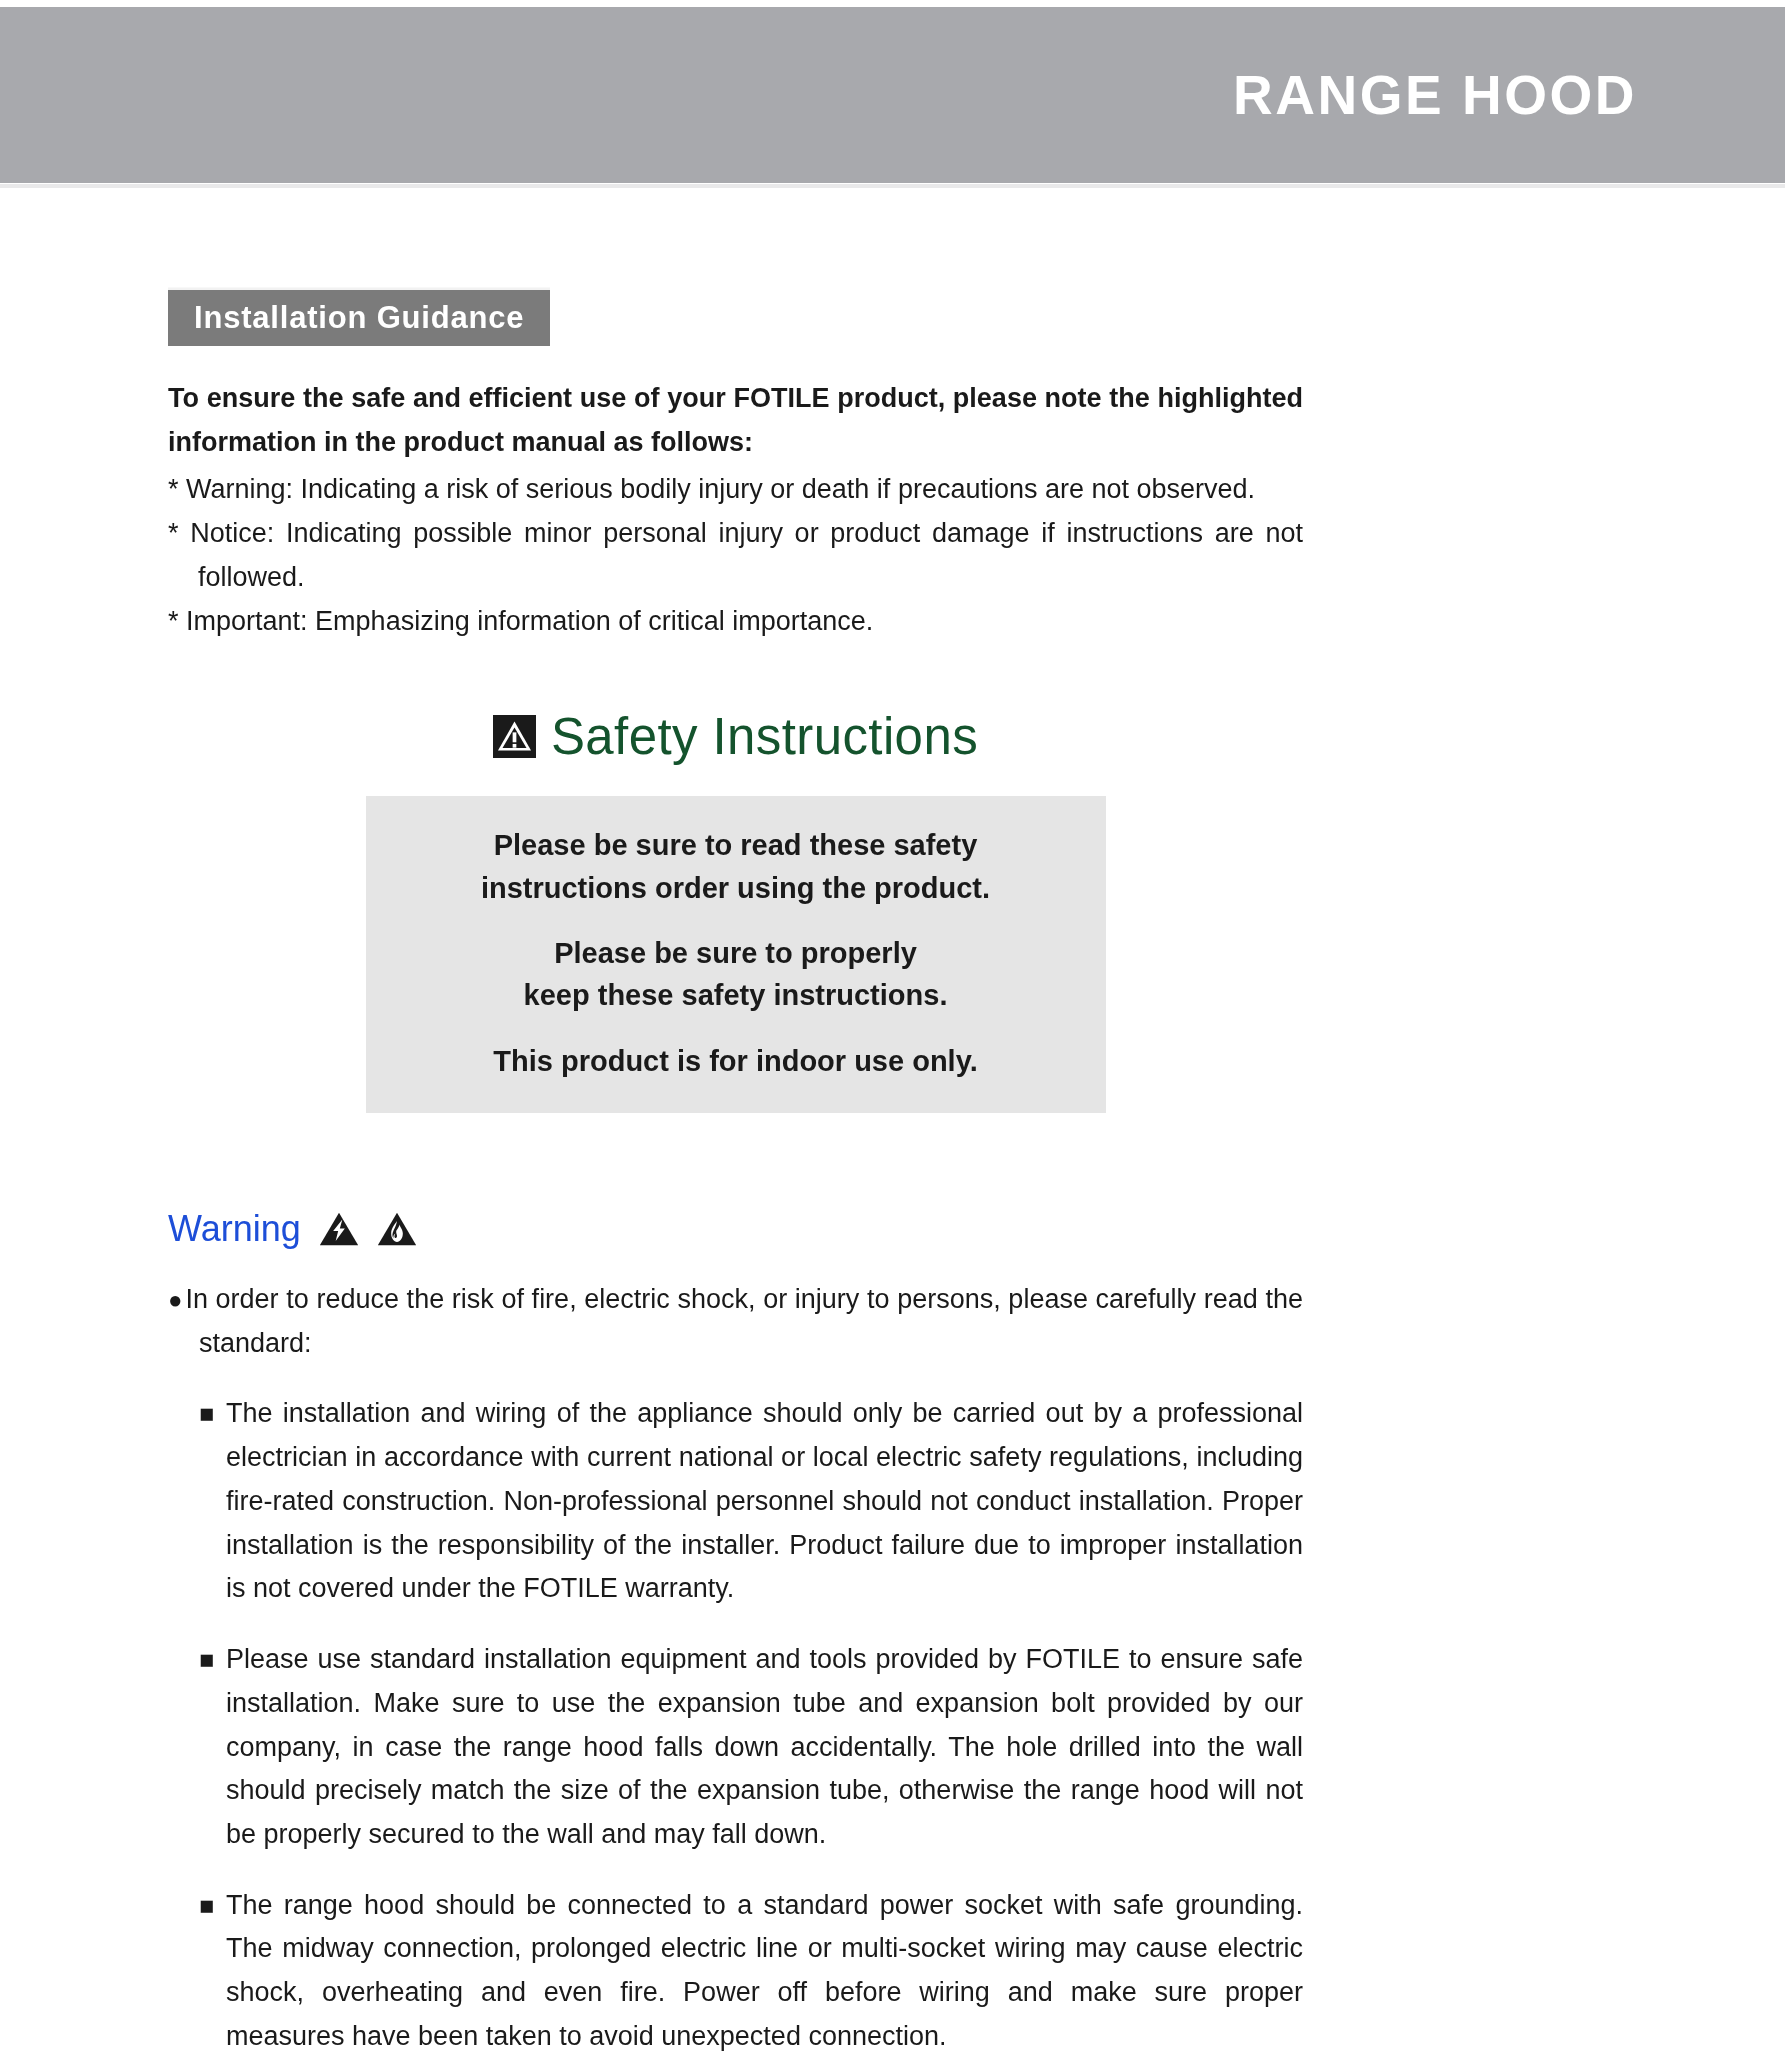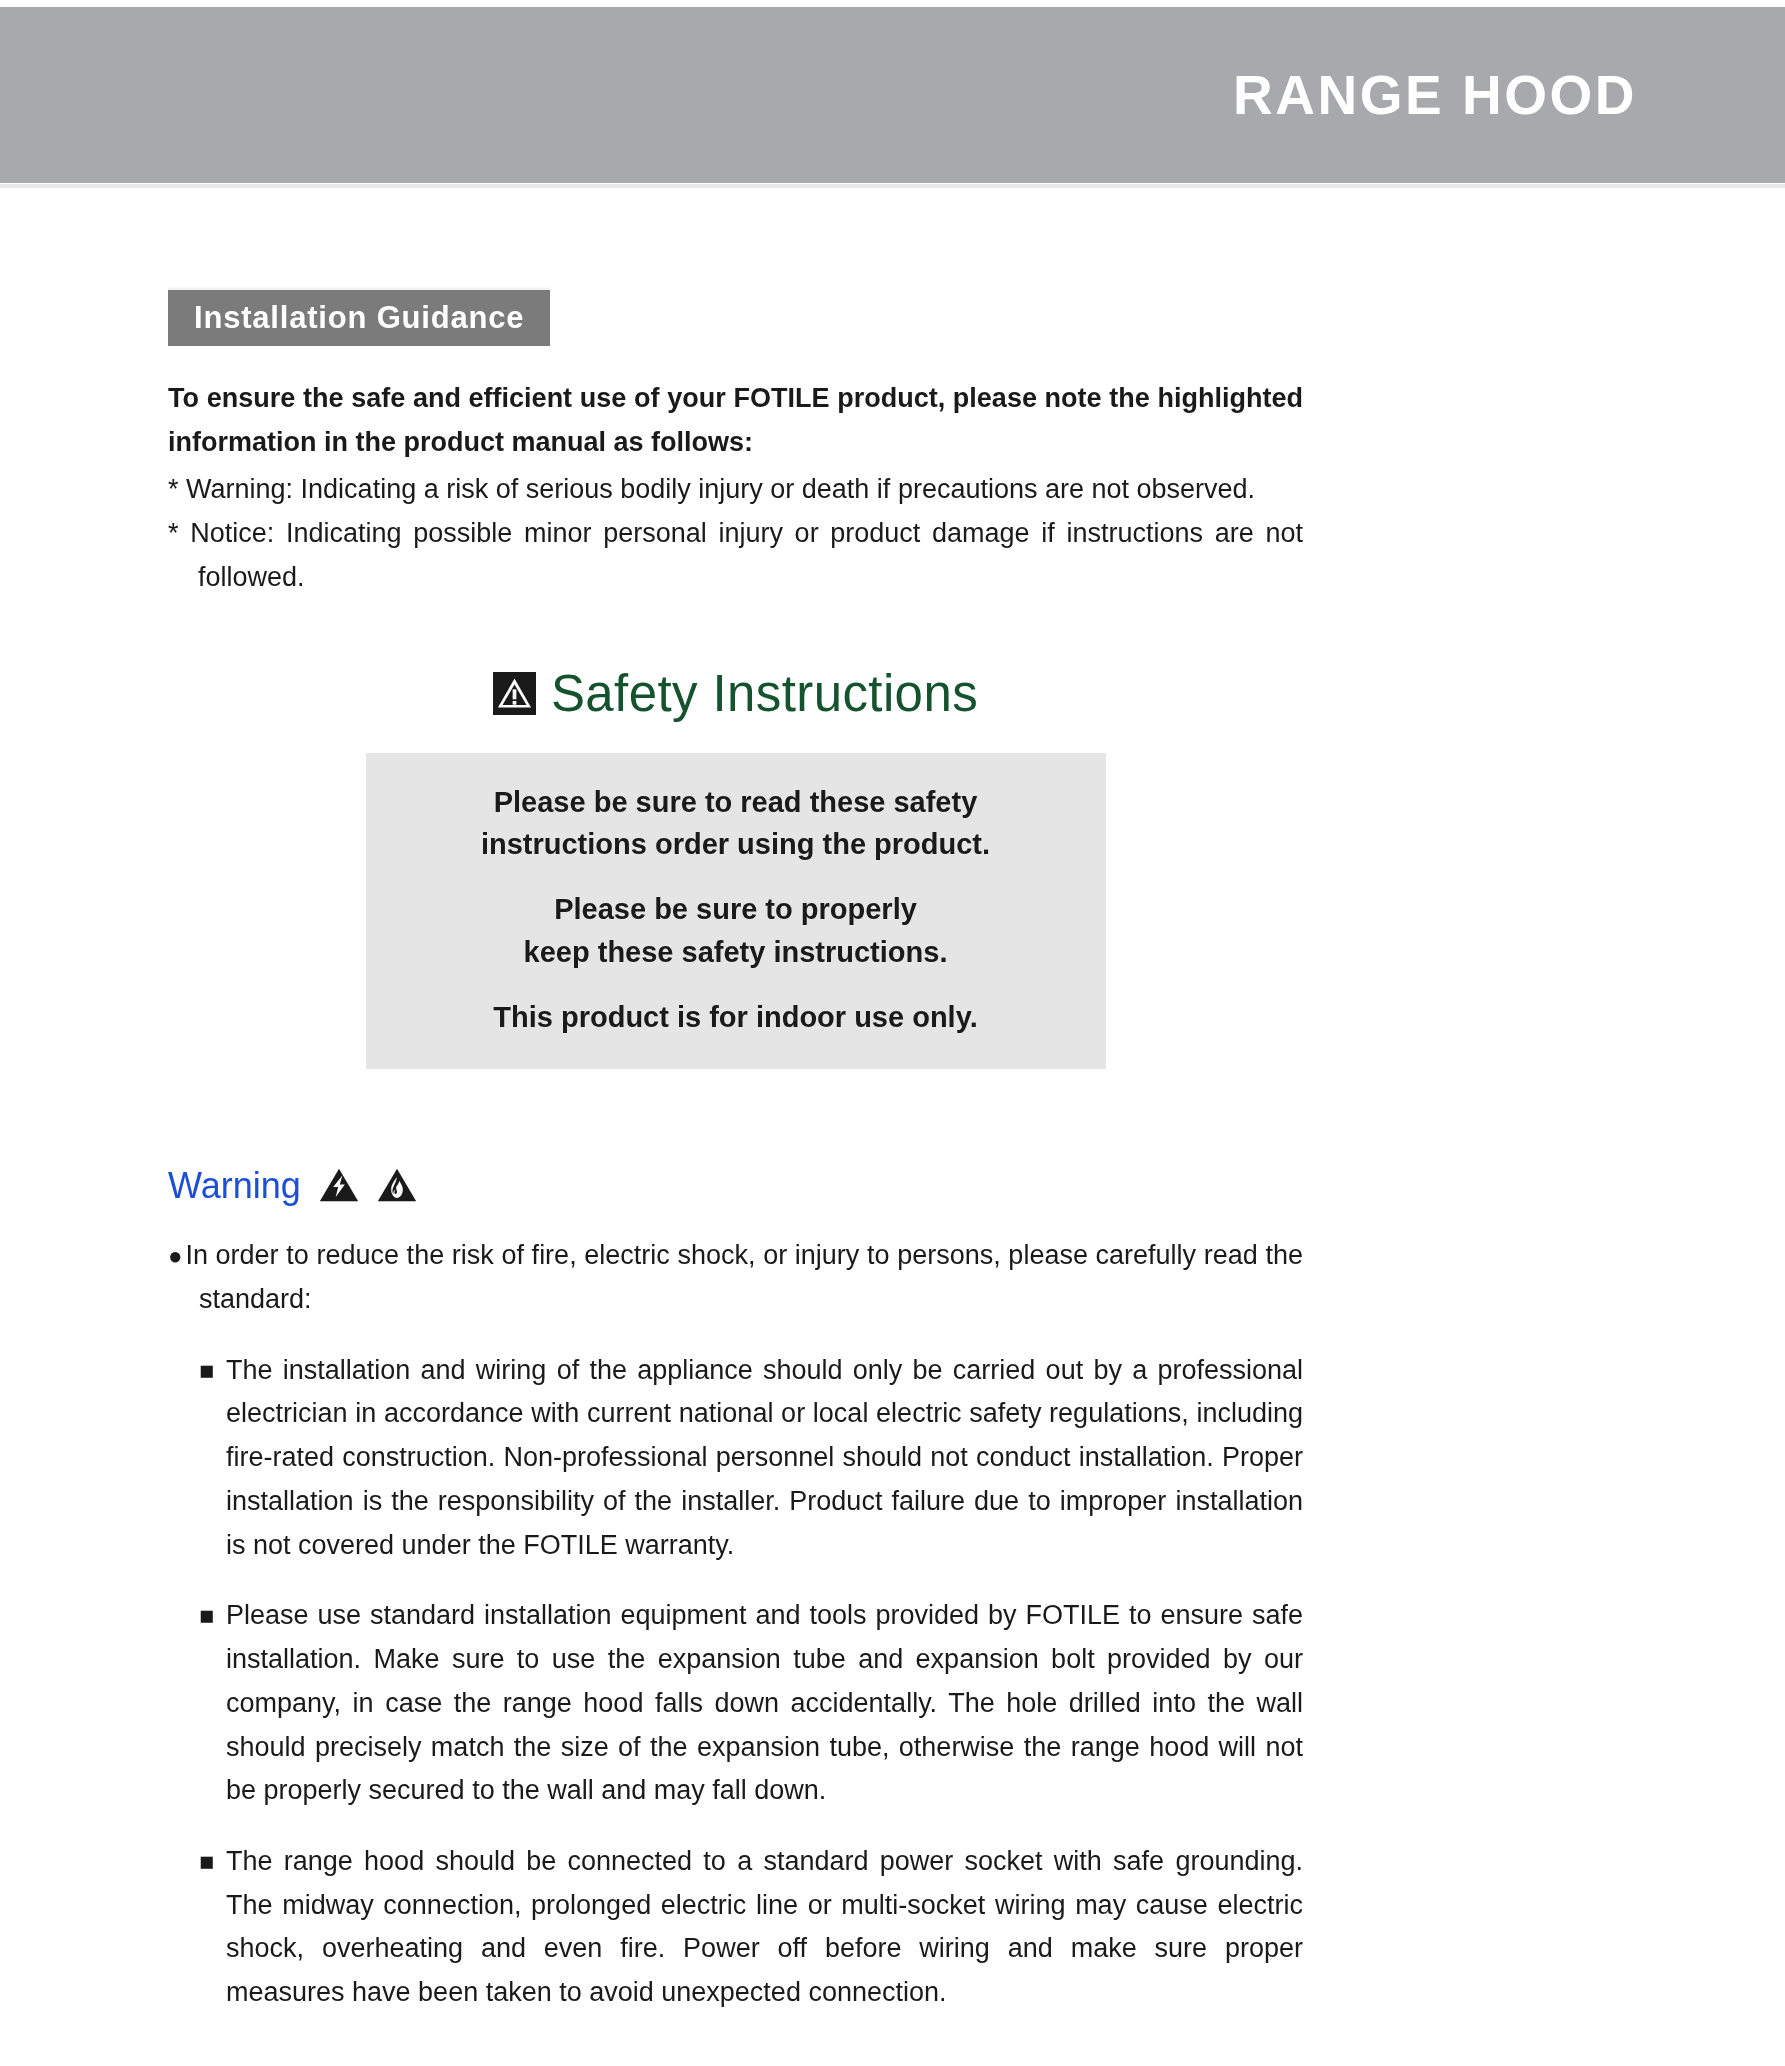--- a/index.html
+++ b/index.html
@@ -204,20 +204,21 @@
 
     
     <div class="body-text">
       <p>To ensure the safe and efficient use of your FOTILE product, please note the highlighted information in the product manual as follows:</p>
     </div>
 
     
     <div style="margin-top:4.1px;">
       <p class="note-line"><span class="star">*</span> <b>Warning:</b><span> Indicating a risk of serious bodily injury or death if precautions are not observed.</span></p>
       <p class="note-line"><span class="star">*</span> <b>Notice:</b><span> Indicating possible minor personal injury or product damage if instructions are not followed.</span></p>
+      <p class="note-line"><span class="star">*</span> <b>Important:</b><span> Emphasizing information of critical importance.</span></p>
     </div>
 
     
     <div class="safety-title-row">
       <span class="safety-icon">
         <svg width="43" height="43" viewBox="0 0 104 104" aria-hidden="true">
           <polygon points="52,16 92,86 12,86" fill="#ffffff"></polygon>
           <polygon points="52,30 81,80 23,80" fill="#1a1a1a"></polygon>
           <rect x="47.5" y="42" width="9" height="24" fill="#ffffff"></rect>
           <rect x="47.5" y="70" width="9" height="9" fill="#ffffff"></rect>

